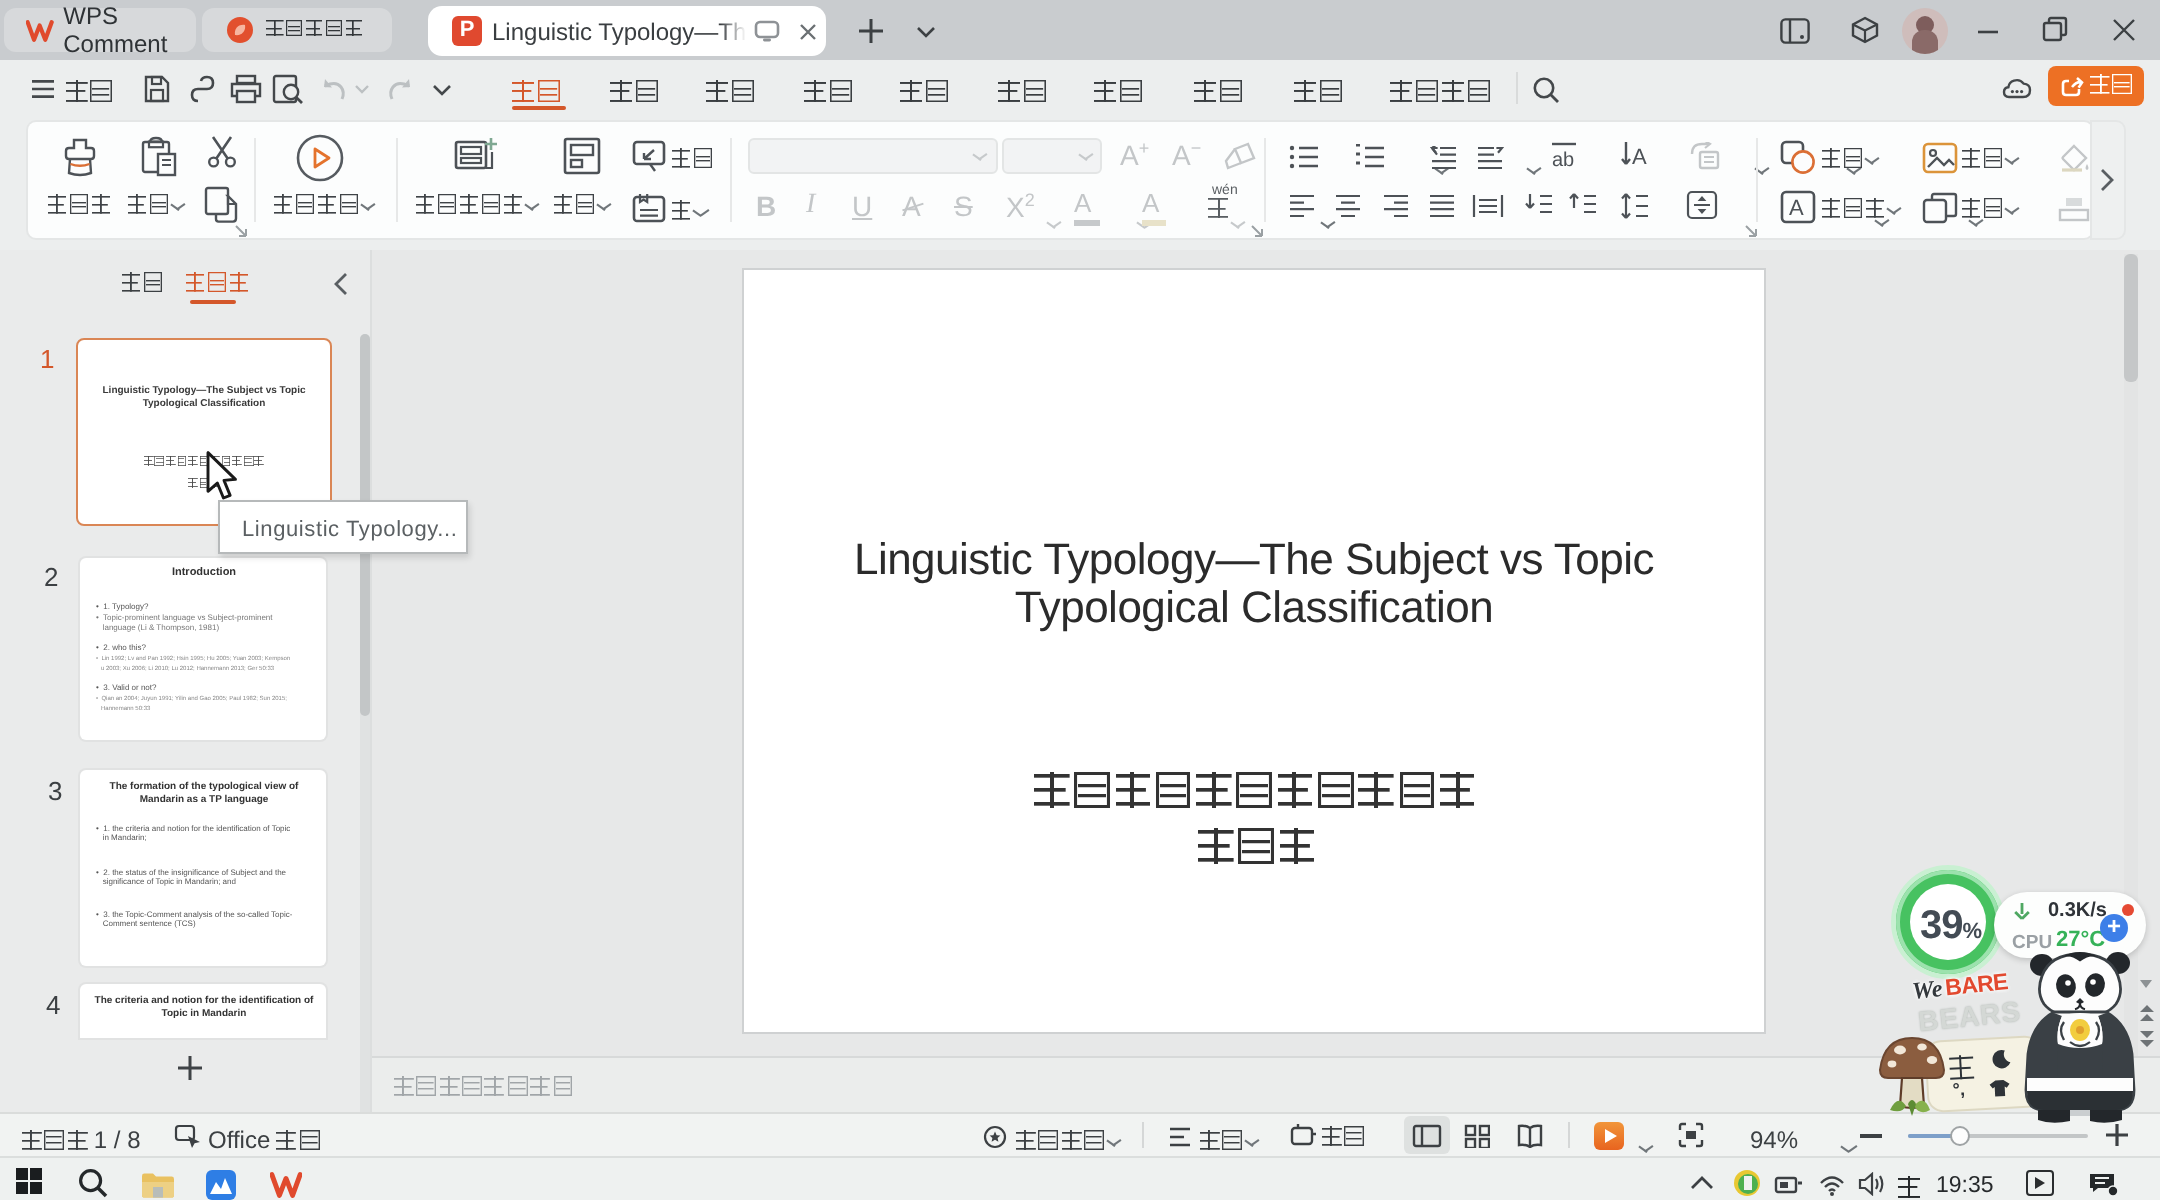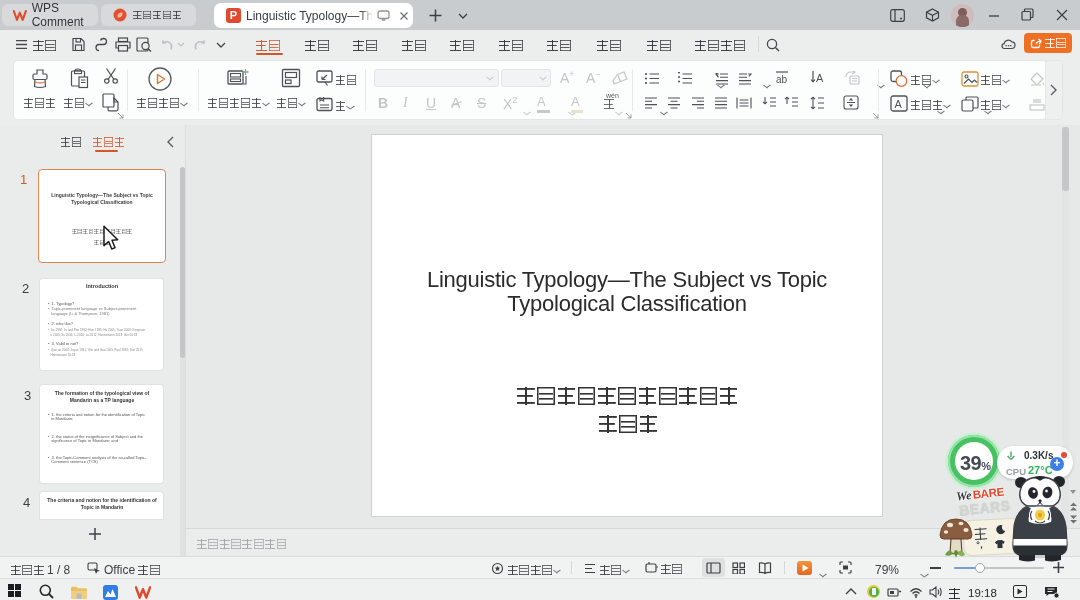--- a/index.html
+++ b/index.html
@@ -476,21 +476,21 @@
   <div class="abs" style="left:797px;top:4px;width:15px;height:14px;border-radius:3px;background:linear-gradient(180deg,#f1953a,#e8641f)">
       <svg width="7" height="8" viewBox="0 0 7 8" style="margin:3px 0 0 4.5px">
         <path d="M.5 .5 L6.5 4 L.5 7.5 Z" fill="#fff"></path>
       </svg>
     </div>
   <span class="cv abs" style="left:818px;top:7px"></span>
   <svg width="13" height="13" viewBox="0 0 13 13" class="abs" style="left:839px;top:4px">
       <path d="M1 4 V2 Q1 1 2 1 H4 M9 1 H11 Q12 1 12 2 V4 M12 9 V11 Q12 12 11 12 H9 M4 12 H2 Q1 12 1 11 V9" fill="none" stroke="#3c4043" stroke-width="1.2"></path>
       <rect x="4" y="4.5" width="5" height="4" fill="#3c4043"></rect>
     </svg>
-  <span class="sbtxt abs" style="left:875px;top:6px">79%</span>
+  <span class="sbtxt abs" style="left:875px;top:6px">94%</span>
   <span class="cv abs" style="left:906px;top:7px"></span>
   <div class="abs" style="left:930px;top:9.5px;width:11px;height:2.2px;background:#3c4043"></div>
   <div class="abs" style="left:954px;top:9.8px;width:90px;height:2.2px;background:#c3c6c7;border-radius:1px"></div>
   <div class="abs" style="left:954px;top:9.8px;width:26px;height:2.2px;background:#7d9fc9;border-radius:1px"></div>
   <div class="abs" style="left:975px;top:5.5px;width:10px;height:10px;border-radius:50%;background:#fdfdfd;border:1.4px solid #9fa3a5"></div>
   <svg width="13" height="13" viewBox="0 0 13 13" class="abs" style="left:1052px;top:4px">
       <path d="M6.5 1 V12 M1 6.5 H12" stroke="#3c4043" stroke-width="1.6"></path>
     </svg>
 </div>
 <div id="taskbar">
@@ -532,33 +532,36 @@
     </svg>
   <svg width="14" height="11" viewBox="0 0 14 11" class="abs" style="left:909px;top:8px">
       <path d="M1.5 4.5 Q7 -1 12.5 4.5 M3.5 6.5 Q7 3 10.5 6.5 M5.5 8.5 Q7 7 8.5 8.5" fill="none" stroke="#3c4043" stroke-width="1.2"></path>
       <circle cx="7" cy="10" r="1" fill="#3c4043"></circle>
     </svg>
   <svg width="13" height="12" viewBox="0 0 13 12" class="abs" style="left:929px;top:7px">
       <path d="M1 4 H3.5 L7 1 V11 L3.5 8 H1 Z" fill="none" stroke="#3c4043" stroke-width="1.1"></path>
       <path d="M9 3.5 Q10.5 6 9 8.5 M11 2 Q13.3 6 11 10" fill="none" stroke="#3c4043" stroke-width="1.1"></path>
     </svg>
   <b class="cn abs" style="left:949px;top:7px;font-size:13px;color:#26292b"><i></i></b>
-  <span class="abs" style="left:968px;top:8px;font-size:11.5px;color:#26292b">19:18</span>
+  <span class="abs" style="left:968px;top:8px;font-size:11.5px;color:#26292b">19:35</span>
   <div class="abs" style="left:1013px;top:6px;width:14px;height:13px;border:1.4px solid #2a2d2f;border-radius:2px">
       <svg width="6" height="7" viewBox="0 0 6 7" style="margin:1.5px 0 0 2.5px">
         <path d="M.5 .5 L5.5 3.5 L.5 6.5 Z" fill="#2a2d2f"></path>
       </svg>
     </div>
   <svg width="15" height="14" viewBox="0 0 15 14" class="abs" style="left:1044px;top:6px">
       <path d="M1 2 H13 V9 H5 L2.5 11 V9 H1 Z" fill="#24282a"></path>
       <path d="M3.5 4 H10.5 M3.5 6.5 H8.5" stroke="#eef1f0" stroke-width="1"></path>
       <circle cx="12.5" cy="10.5" r="2.5" fill="#24282a" stroke="#eef1f0" stroke-width=".8"></circle>
     </svg>
 </div>
 <div id="overlays" class="abs" style="left:0;top:0;width:1080px;height:600px;pointer-events:none">
+  <div class="abs" style="left:109px;top:250px;width:125px;height:27px;background:#fff;border:1px solid #b6b9ba;box-shadow:1px 2px 3px rgba(0,0,0,.12)">
+    <span style="position:absolute;left:11px;top:8px;font-size:11px;color:#5b6063;white-space:nowrap;letter-spacing:.3px">Linguistic Typology...</span>
+  </div>
   <svg width="18" height="26" viewBox="0 0 13.5 19.5" class="abs" style="left:102px;top:225px">
       <path d="M1.5 1 L1.5 15.5 L5 12.4 L7.3 18 L9.8 17 L7.5 11.4 L11.8 11 Z" fill="#fff" stroke="#1a1a1a" stroke-width="1.1" stroke-linejoin="round"></path>
     </svg>
 
   <div class="abs" style="left:948px;top:435px;width:52px;height:52px;border-radius:50%;background:#47c261;box-shadow:0 0 0 2px #9ce2ad inset,0 0 0 2.5px #c9f0d2"></div>
   <div class="abs" style="left:955px;top:442px;width:38px;height:38px;border-radius:50%;background:#fff"></div>
   <span class="abs" style="left:960px;top:452px;font-size:20px;font-weight:bold;color:#434b54;letter-spacing:-.5px">39<span style="font-size:11px;font-weight:bold">%</span></span>
   <div class="abs" style="left:997px;top:446px;width:76px;height:33px;border-radius:17px;background:#fdfefd;box-shadow:0 1px 3px rgba(0,0,0,.18)"></div>
   <svg width="10" height="9" viewBox="0 0 10 9" class="abs" style="left:1006px;top:451px">
       <path d="M5 .5 V6 M5 8.4 L1.6 5 M5 8.4 L8.4 5" stroke="#4fa862" stroke-width="1.4" fill="none"></path>

